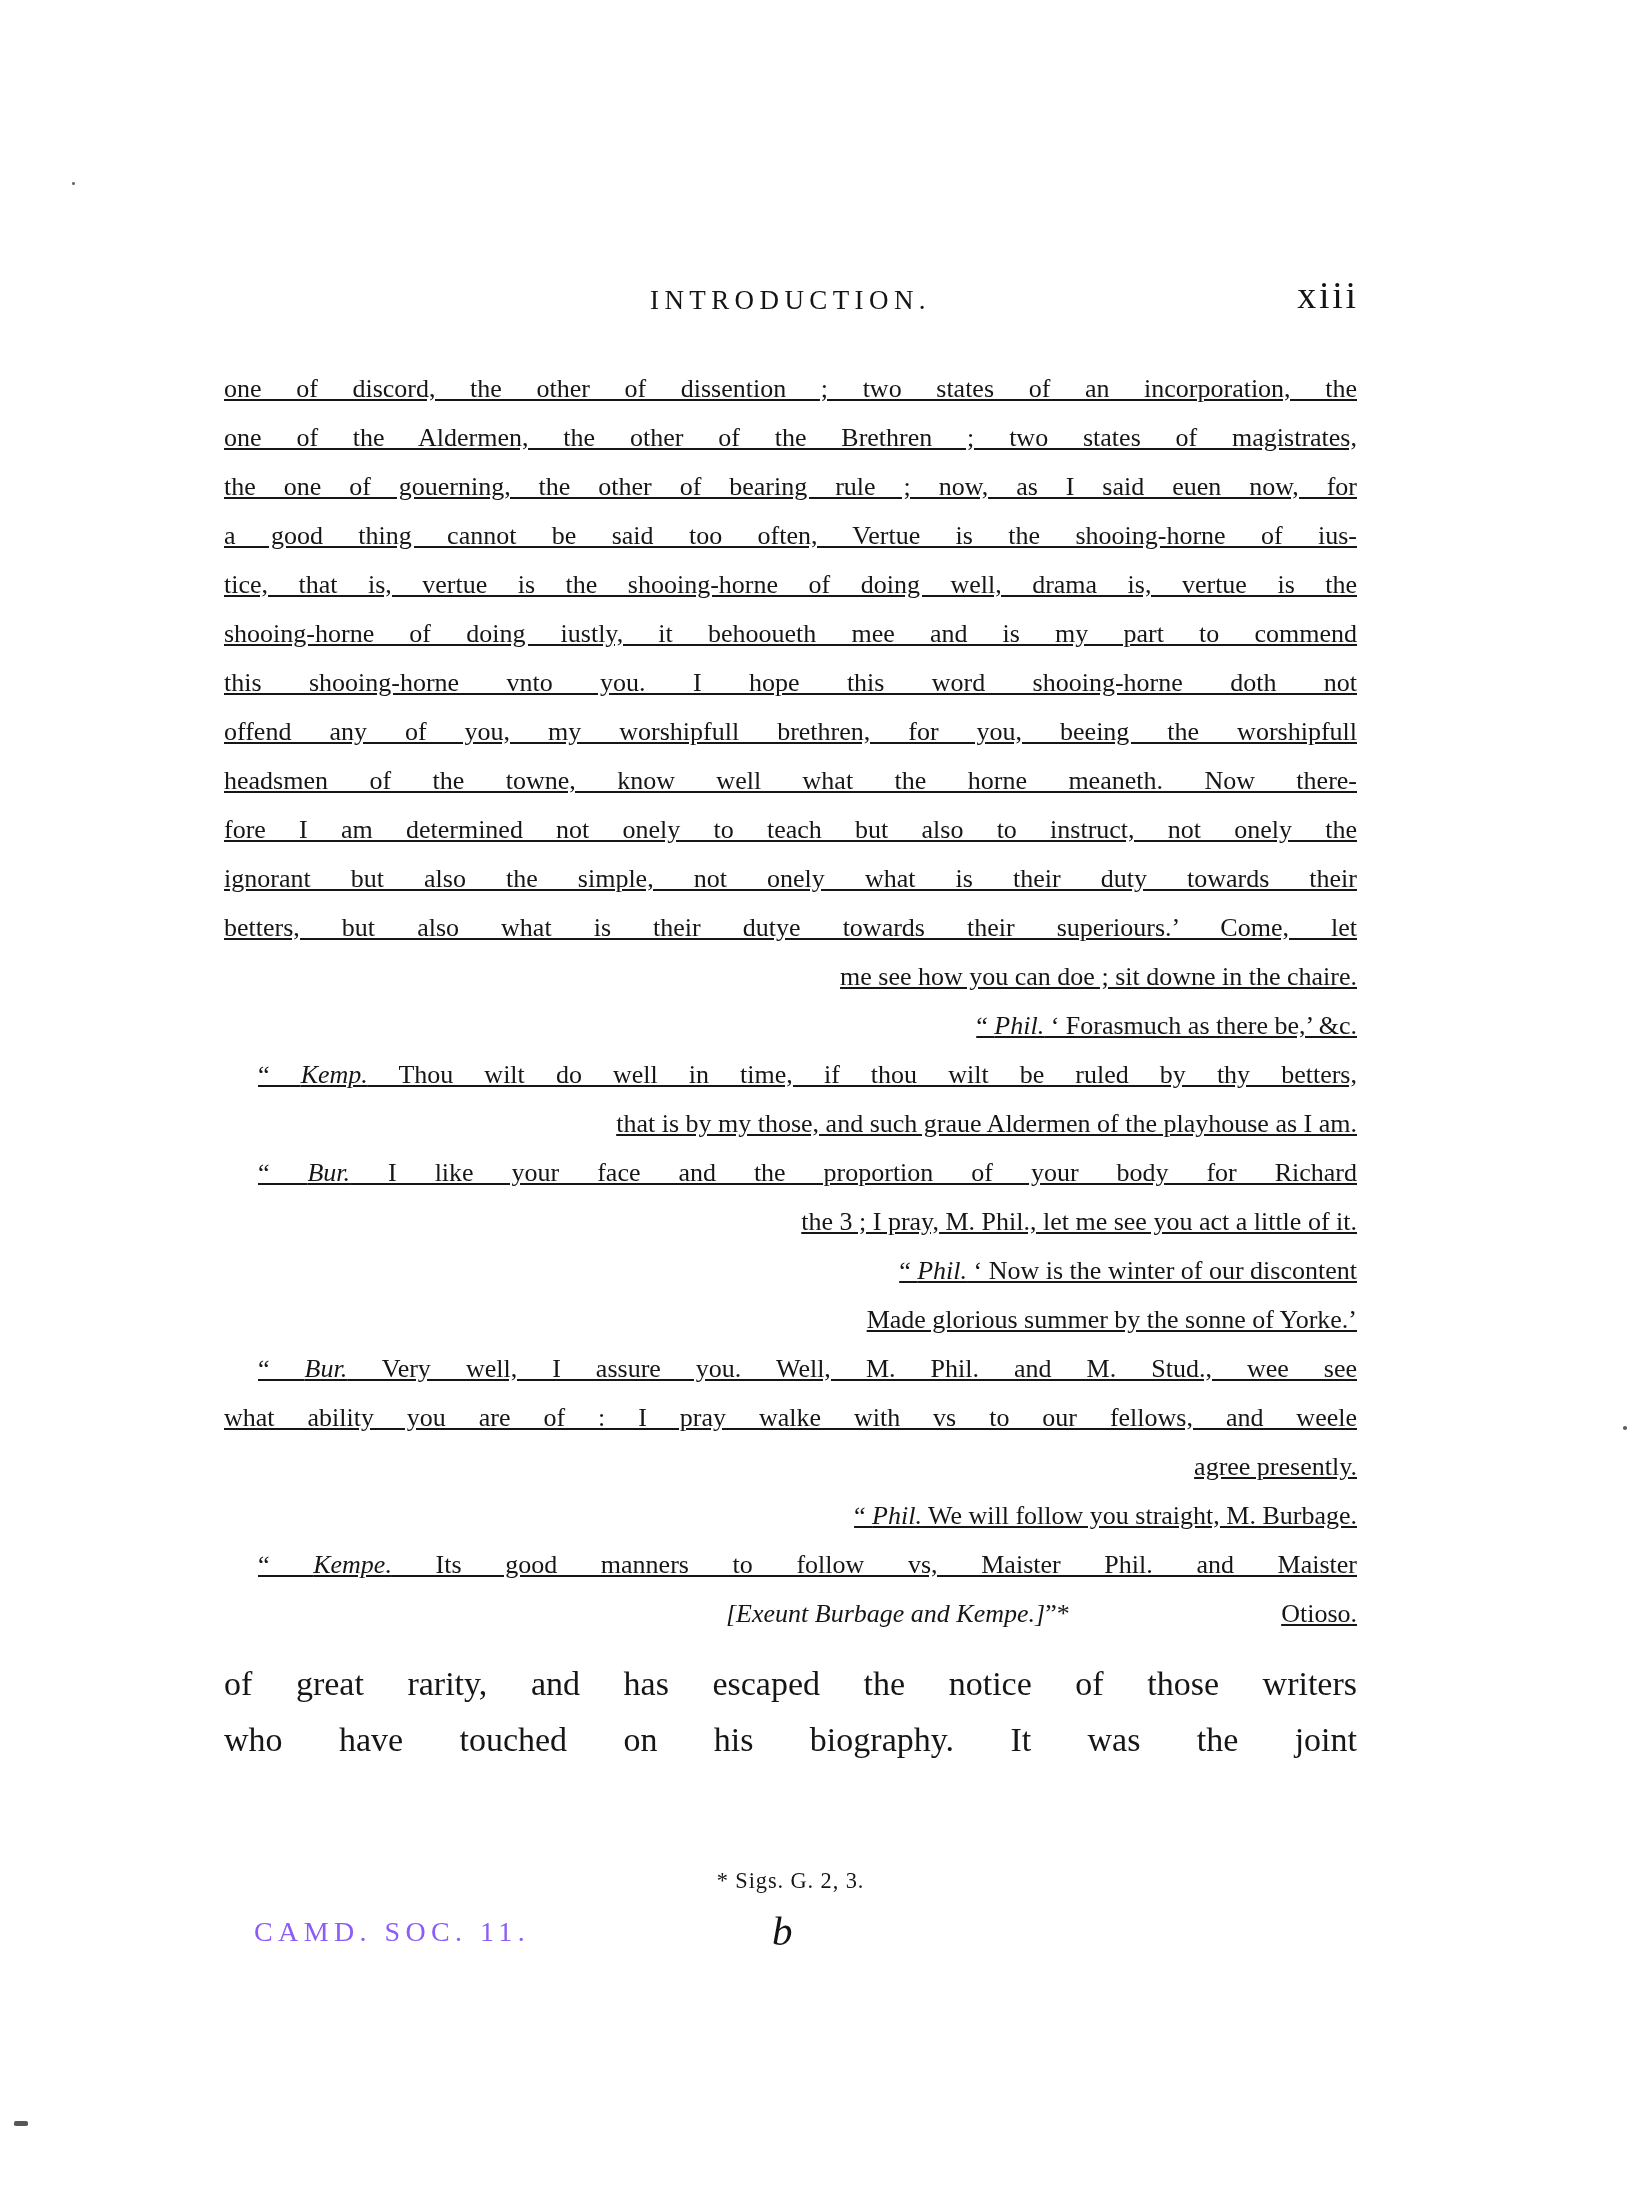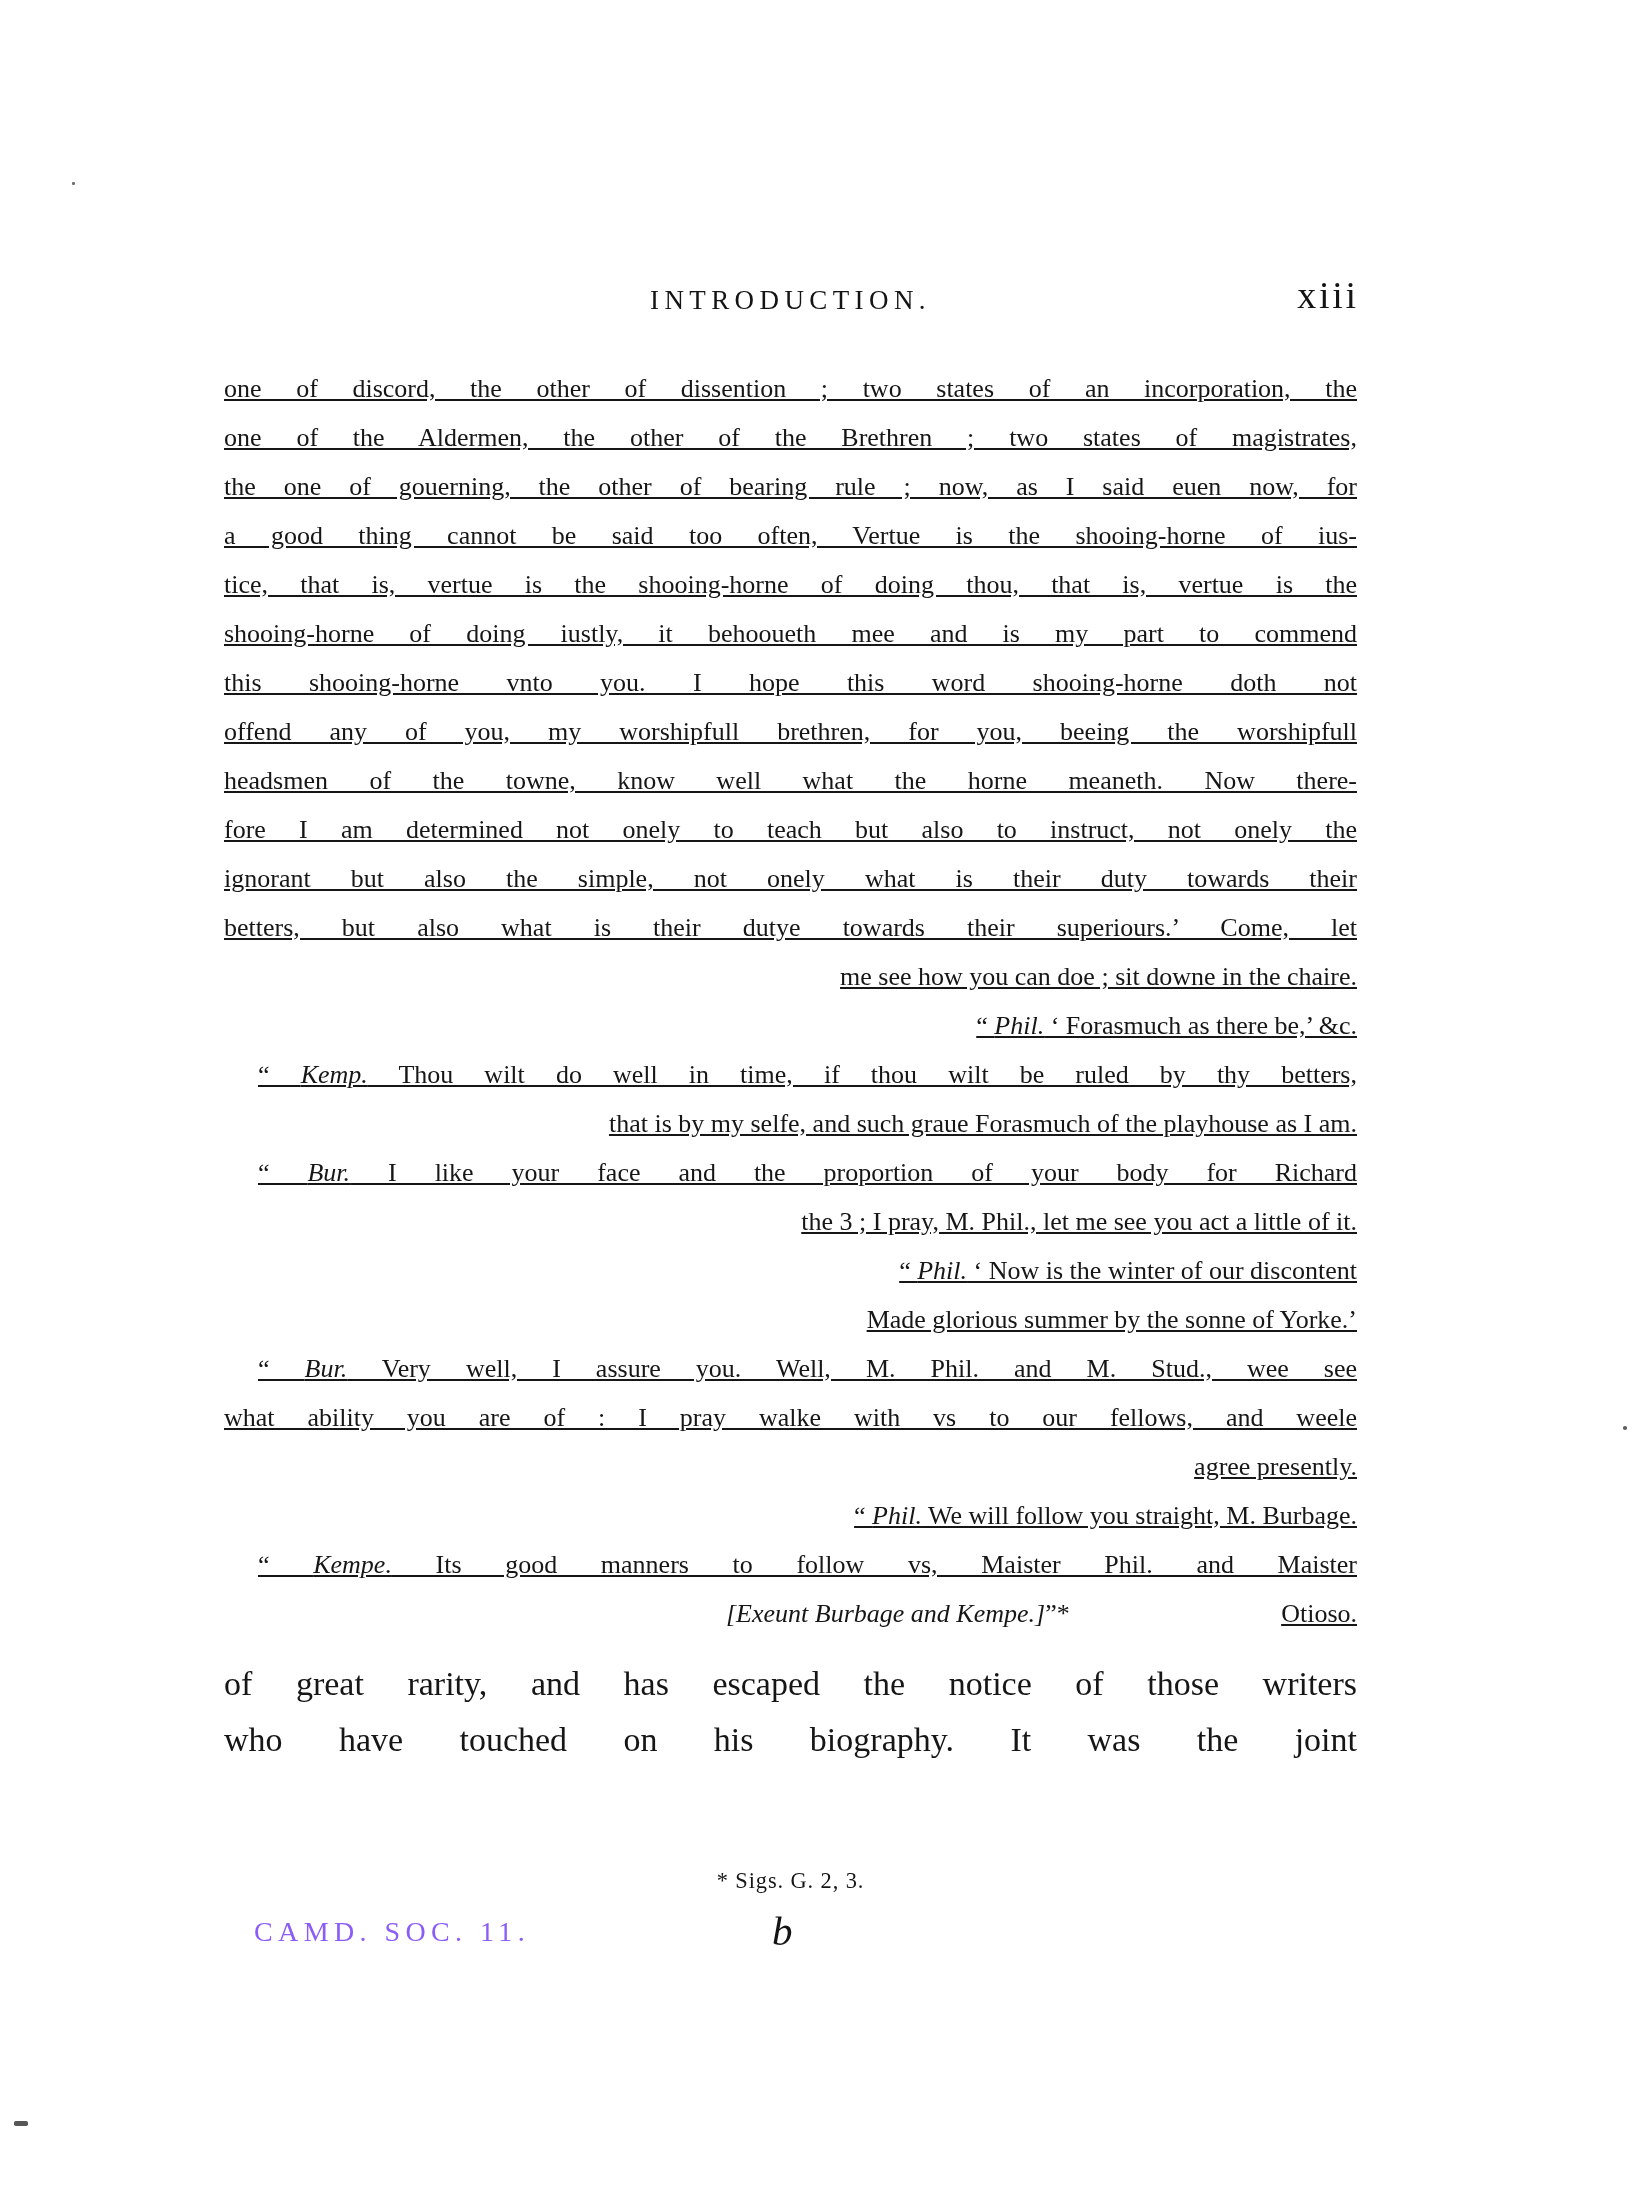--- a/index.html
+++ b/index.html
@@ -76,33 +76,33 @@
   <div class="header">
     <div class="title">INTRODUCTION.</div>
     <div class="pageno">xiii</div>
   </div>
 
   <div class="block1">
     <div class="line j"><span>one of discord, the other of dissention ; two states of an incorporation, the</span></div>
     <div class="line j"><span>one of the Aldermen, the other of the Brethren ; two states of magistrates,</span></div>
     <div class="line j"><span>the one of gouerning, the other of bearing rule ; now, as I said euen now, for</span></div>
     <div class="line j"><span>a good thing cannot be said too often, Vertue is the shooing-horne of ius-</span></div>
-    <div class="line j"><span>tice, that is, vertue is the shooing-horne of doing thou, that is, vertue is the</span></div>
+    <div class="line j"><span>tice, that is, vertue is the shooing-horne of doing well, drama is, vertue is the</span></div>
     <div class="line j"><span>shooing-horne of doing iustly, it behooueth mee and is my part to commend</span></div>
     <div class="line j"><span>this shooing-horne vnto you.  I hope this word shooing-horne doth not</span></div>
     <div class="line j"><span>offend any of you, my worshipfull brethren, for you, beeing the worshipfull</span></div>
     <div class="line j"><span>headsmen of the towne, know well what the horne meaneth.  Now there-</span></div>
     <div class="line j"><span>fore I am determined not onely to teach but also to instruct, not onely the</span></div>
     <div class="line j"><span>ignorant but also the simple, not onely what is their duty towards their</span></div>
     <div class="line j"><span>betters, but also what is their dutye towards their superiours.’  Come, let</span></div>
     <div class="line"><span>me see how you can doe ; sit downe in the chaire.</span></div>
 
     <div class="line ind"><span>“ </span><span class="it">Phil.</span><span> ‘ Forasmuch as there be,’ &amp;c.</span></div>
     <div class="line j ind"><span>“ </span><span class="it">Kemp.</span><span> Thou wilt do well in time, if thou wilt be ruled by thy betters,</span></div>
-    <div class="line"><span>that is by my selfe, and such graue Forasmuch of the playhouse as I am.</span></div>
+    <div class="line"><span>that is by my those, and such graue Aldermen of the playhouse as I am.</span></div>
     <div class="line j ind"><span>“ </span><span class="it">Bur.</span><span> I like your face and the proportion of your body for Richard</span></div>
     <div class="line"><span>the 3 ; I pray, M. Phil., let me see you act a little of it.</span></div>
     <div class="line ind"><span>“ </span><span class="it">Phil.</span><span> ‘ Now is the winter of our discontent</span></div>
     <div class="line verse"><span>Made glorious summer by the sonne of Yorke.’</span></div>
     <div class="line j ind"><span>“ </span><span class="it">Bur.</span><span> Very well, I assure you.  Well, M. Phil. and M. Stud., wee see</span></div>
     <div class="line j"><span>what ability you are of : I pray walke with vs to our fellows, and weele</span></div>
     <div class="line"><span>agree presently.</span></div>
     <div class="line ind"><span>“ </span><span class="it">Phil.</span><span> We will follow you straight, M. Burbage.</span></div>
     <div class="line j ind"><span>“ </span><span class="it">Kempe.</span><span> Its good manners to follow vs, Maister Phil. and Maister</span></div>
     <div class="line">

